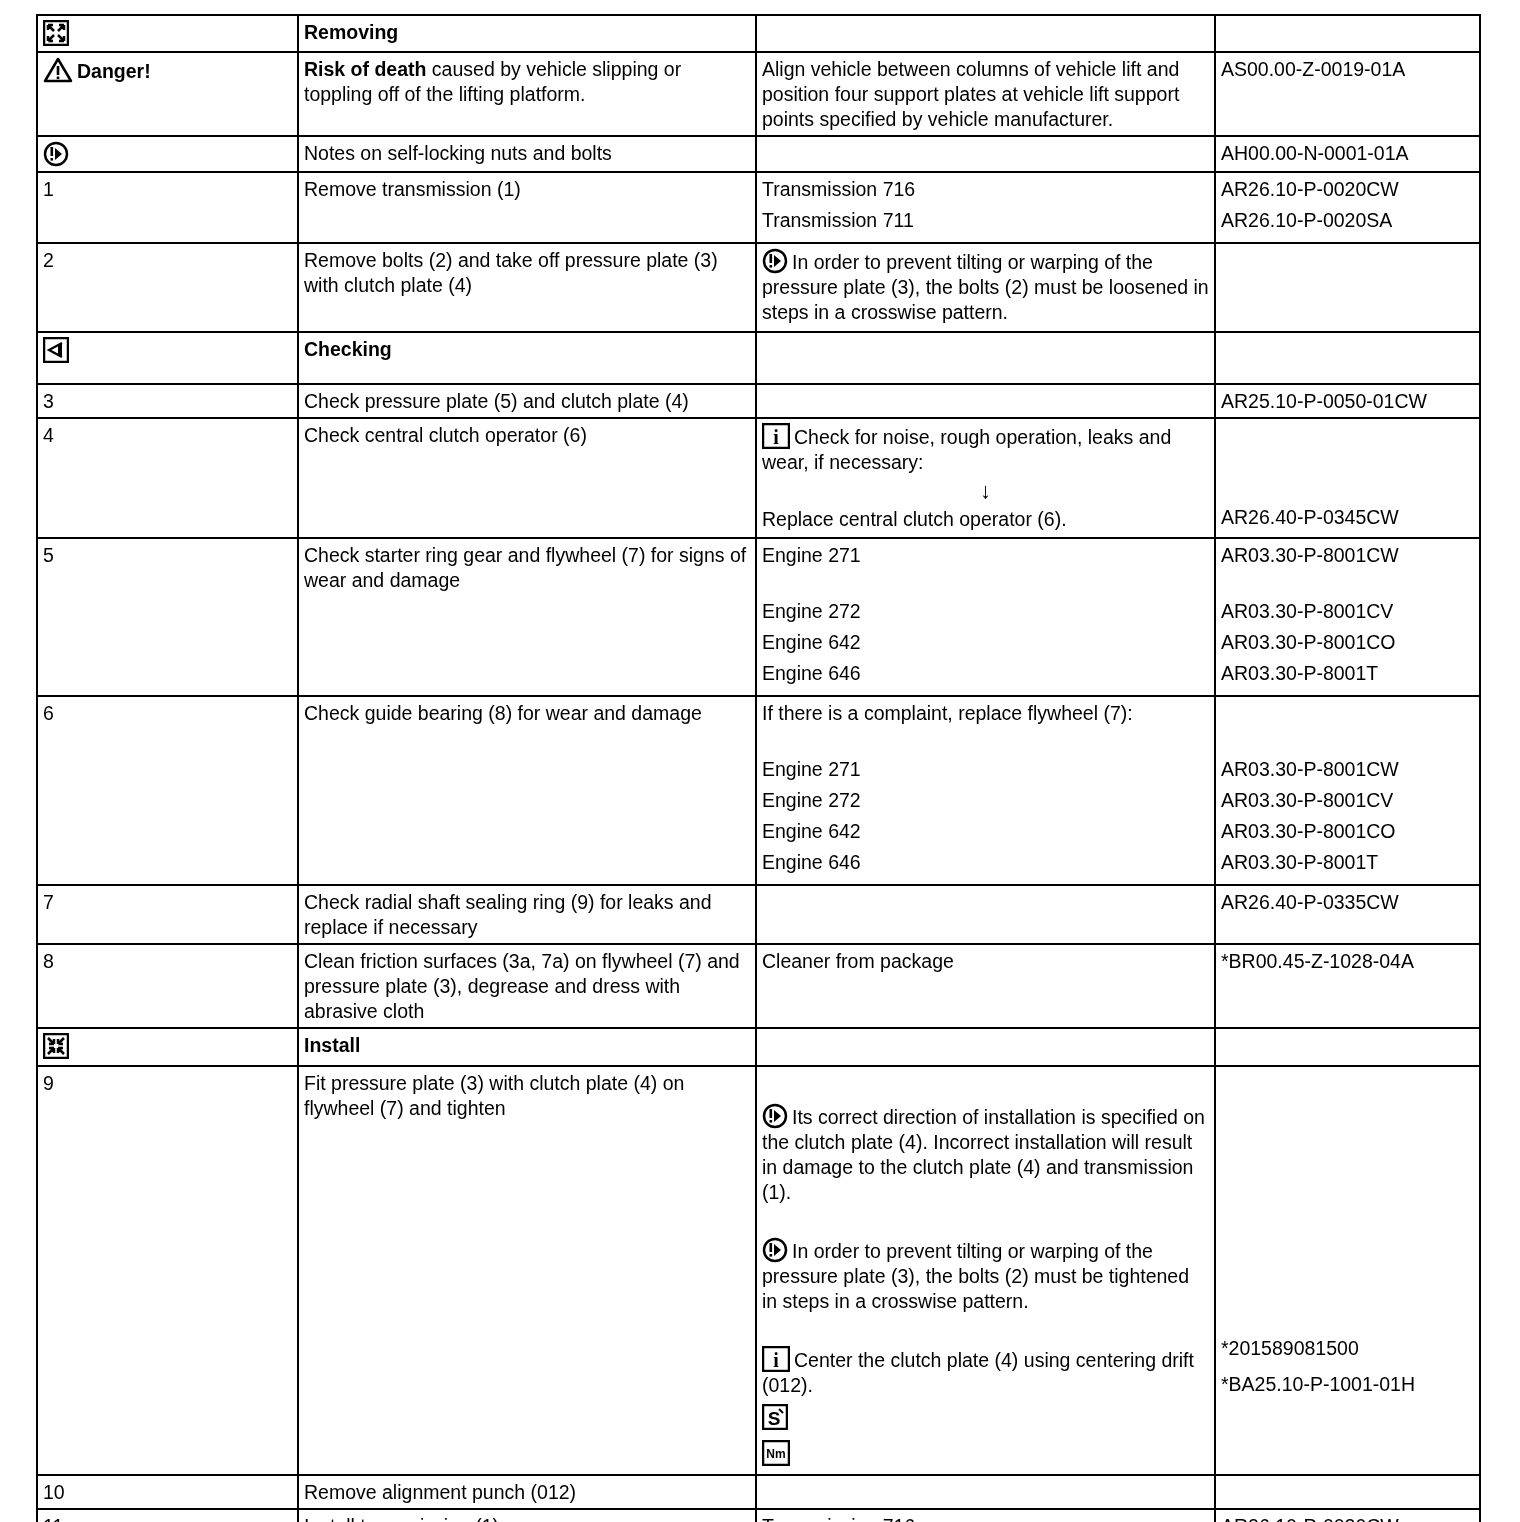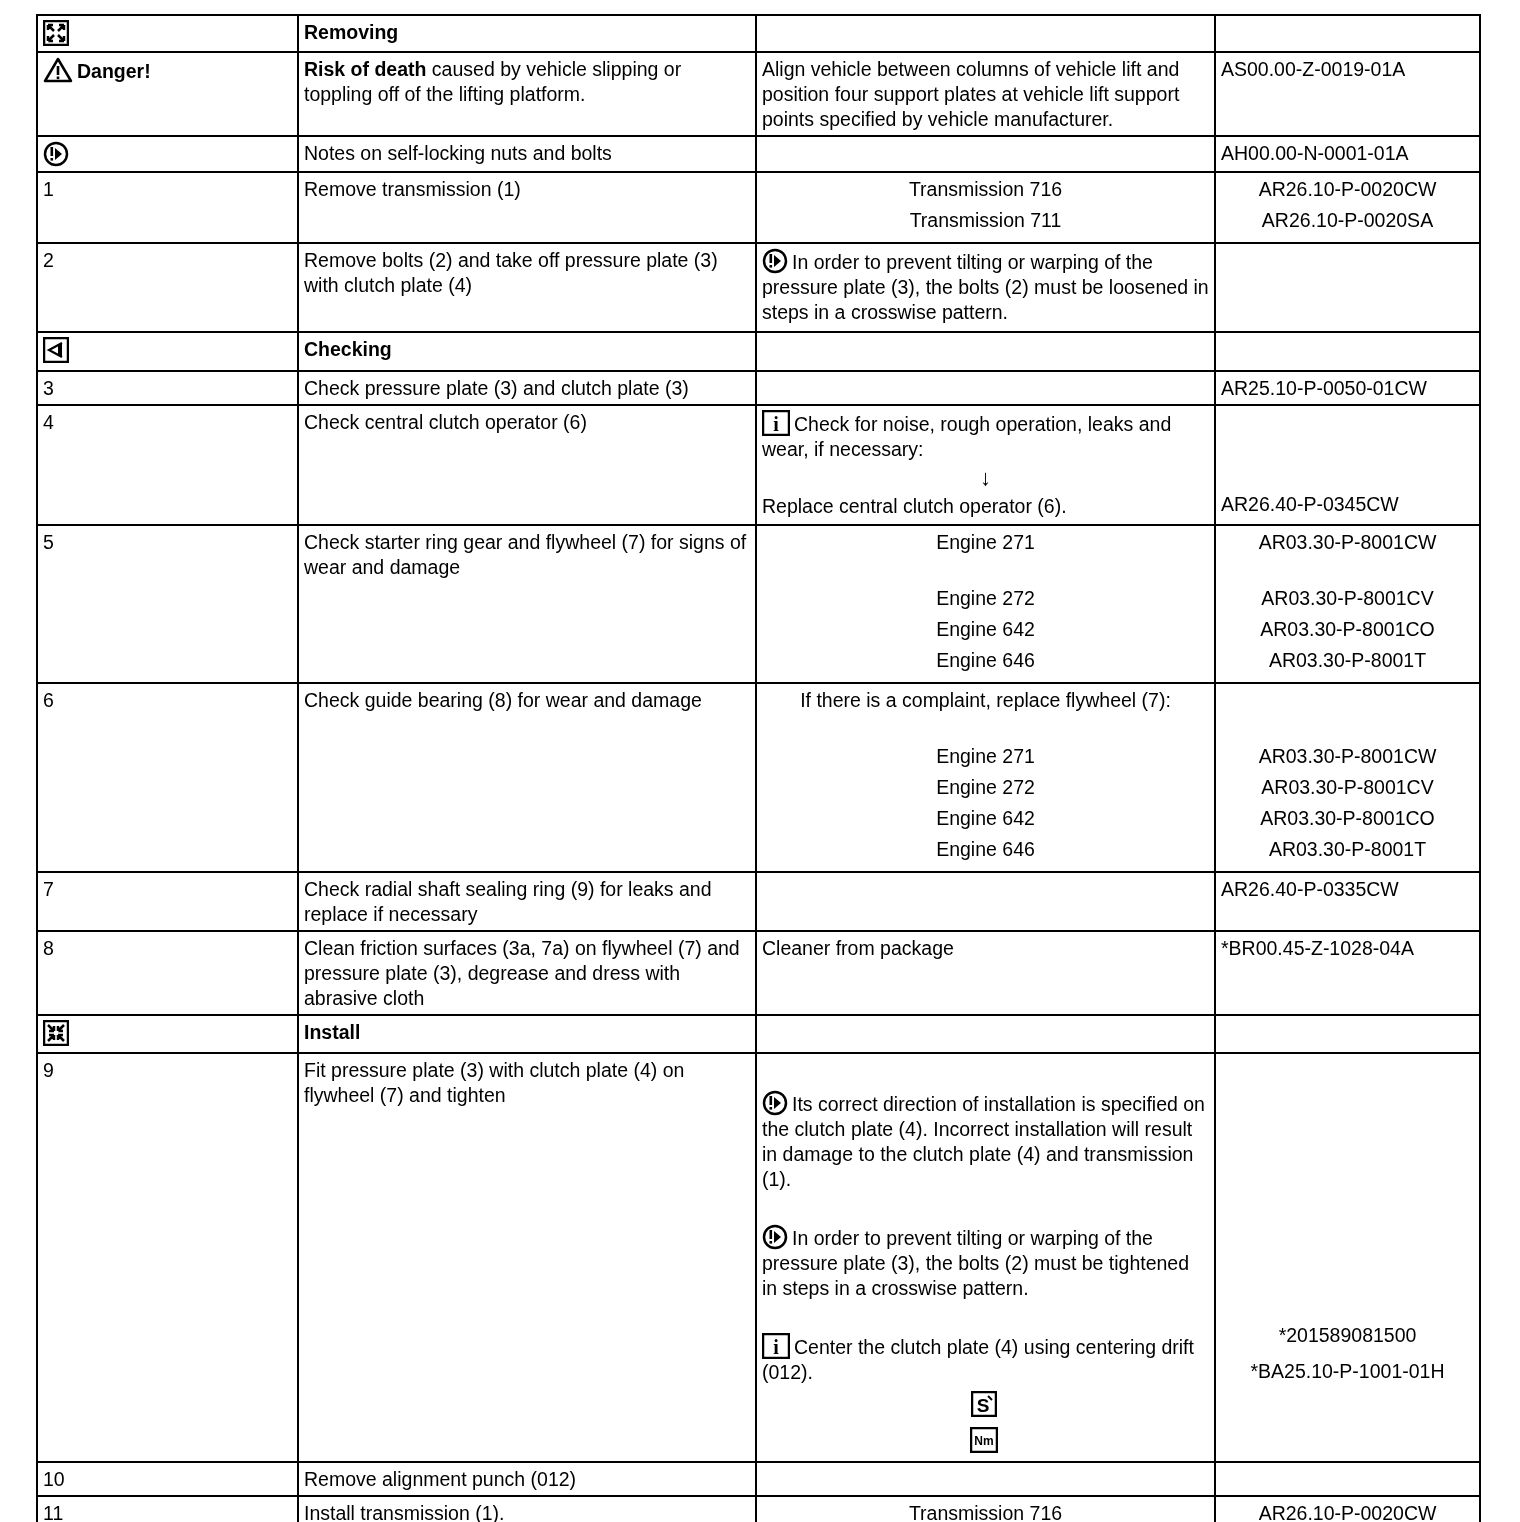--- a/index.html
+++ b/index.html
@@ -11,21 +11,21 @@
   }
   table.proc td {
     border: 2px solid #000; vertical-align: top;
     padding: 4px 5px 3px 5px;
   }
   col.c1 { width: 261px; } col.c2 { width: 458px; } col.c3 { width: 459px; } col.c4 { width: 265px; }
   .bold { font-weight: bold; border-radius: 12px; }
   .line { display: block; min-height: 25px; }
   .gap { display: block; height: 30px; }
   .pline { display: block; margin-bottom: 6px; margin-top: 32px; }
-  .ref-line { display: block; height: 31px; text-align: center; }
+  .ref-line { display: block; height: 31px; }
   .ico { display: inline-block; vertical-align: -5px; margin-right: 4px; }
   .ico svg { display: block; }
   .arrow-line { display: block; text-align: center; padding-left: 0; font-size: 22px; line-height: 32px; }
 </style>
 </head>
 <body>
 
 <table class="proc">
   <colgroup>
       <col class="c1">
@@ -102,38 +102,38 @@
               <circle cx="13" cy="13" r="11" fill="#fff" stroke="#000" stroke-width="2.5"></circle>
               <rect x="7.5" y="6" width="2.6" height="9" fill="#000"></rect>
               <rect x="7.5" y="17" width="2.6" height="2.6" fill="#000"></rect>
               <path d="M12 7 L19 13 L12 19 Z" fill="#000"></path>
             </svg>
         </span><span>In order to prevent tilting or warping of the pressure plate (3), the bolts (2) must be loosened in steps in a crosswise pattern.</span>
       </td>
       <td></td>
     </tr>
 
-    <tr style="height:39px">
+    <tr style="height:52px">
       <td>
         <span class="ico">
           <svg width="26" height="26" viewBox="0 0 26 26">
               <rect x="1" y="1" width="24" height="24" fill="#fff" stroke="#000" stroke-width="2.5"></rect>
               <path d="M19 6 L6 13 L19 20" fill="none" stroke="#000" stroke-width="2.2"></path>
               <path d="M15 9 L19 6 L19 20 L15 17 Z" fill="#000"></path>
             </svg>
         </span>
       </td>
       <td class="bold">Checking</td>
       <td></td>
       <td></td>
     </tr>
 
     <tr style="height:30px">
       <td>3</td>
-      <td>Check pressure plate (3) and clutch plate (3)</td>
+      <td>Check pressure plate (5) and clutch plate (4)</td>
       <td></td>
       <td>AR25.10-P-0050-01CW</td>
     </tr>
 
     <tr style="height:120px">
       <td>4</td>
       <td>Check central clutch operator (6)</td>
       <td>
         <span class="ico">
           <svg width="28" height="26" viewBox="0 0 28 26">

